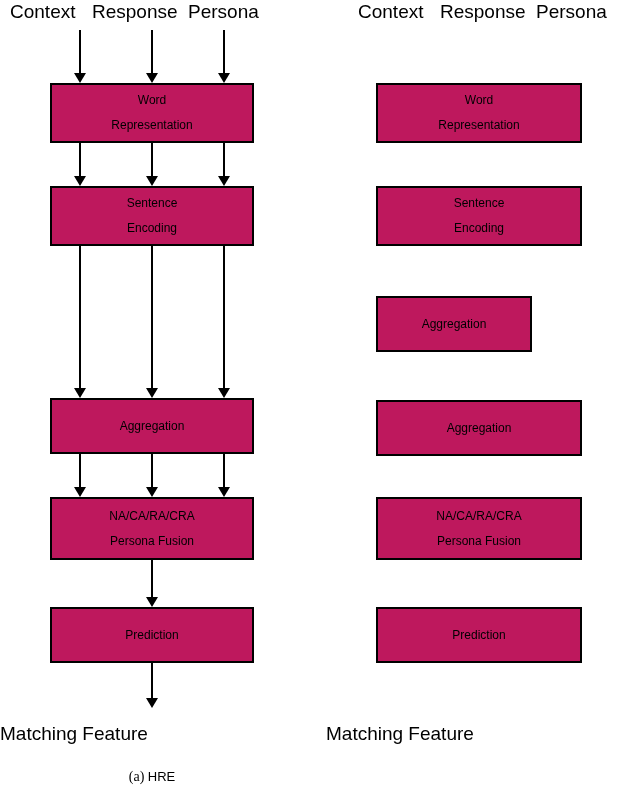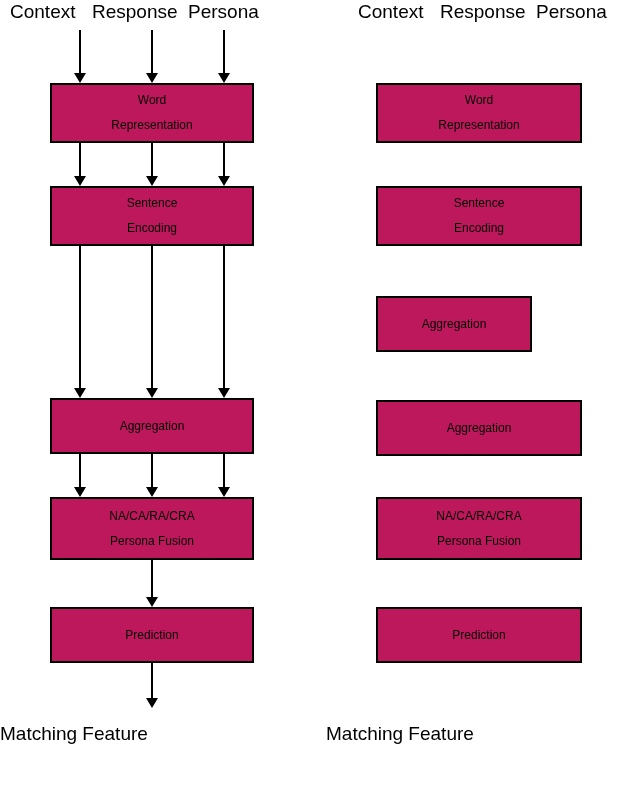--- a/index.html
+++ b/index.html
@@ -191,20 +191,24 @@
       <span>Prediction</span>
     </div>
 
     <div class="arrow" style="left:152px; top:663px; height:45px;">
       <div class="shaft" style="height:35px;"></div>
         <div class="head" style="top:35px;"></div>
     </div>
 
     <div class="term" style="left:0px; top:722px; width:304px;">Matching Feature</div>
 
+    <div class="caption" style="left:0px; top:768px; width:304px; text-align:center;">
+      <span class="cap-id">(a)</span>
+      <span class="cap-txt">HRE</span>
+    </div>
   </div>
 
   <div class="panel" id="panel-b">
 
     <div class="inputs-row">
       <div class="input-label" style="left:40px;">Context</div>
       <div class="input-label" style="left:122px;">Response</div>
       <div class="input-label" style="left:218px;">Persona</div>
     </div>
 

